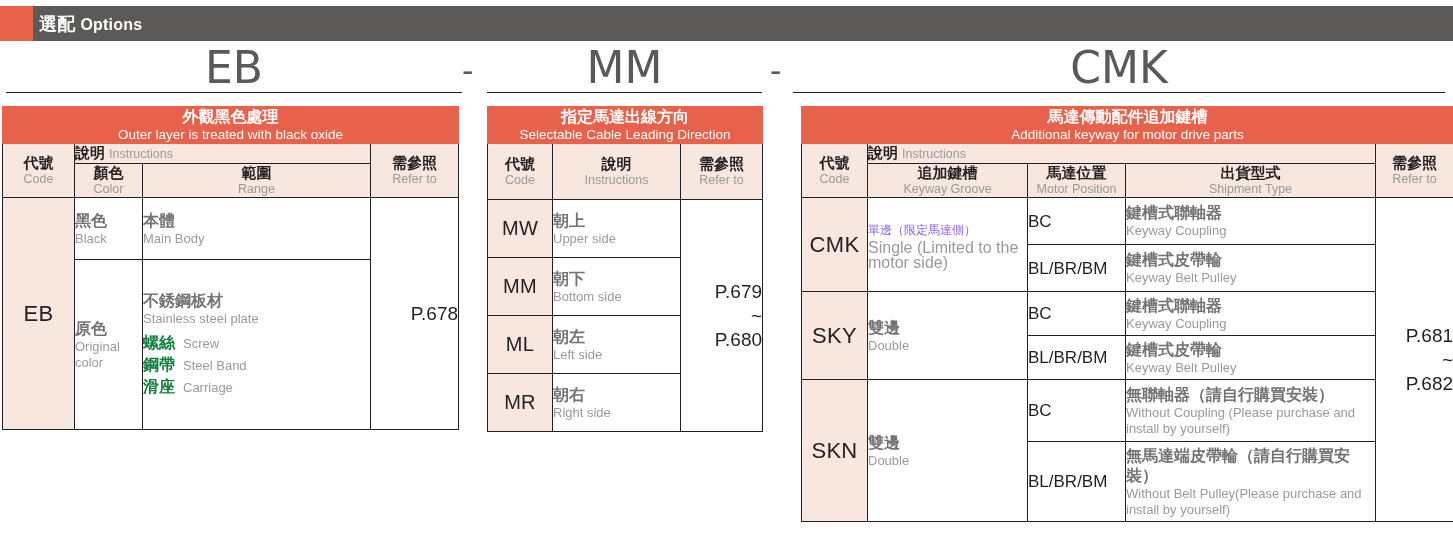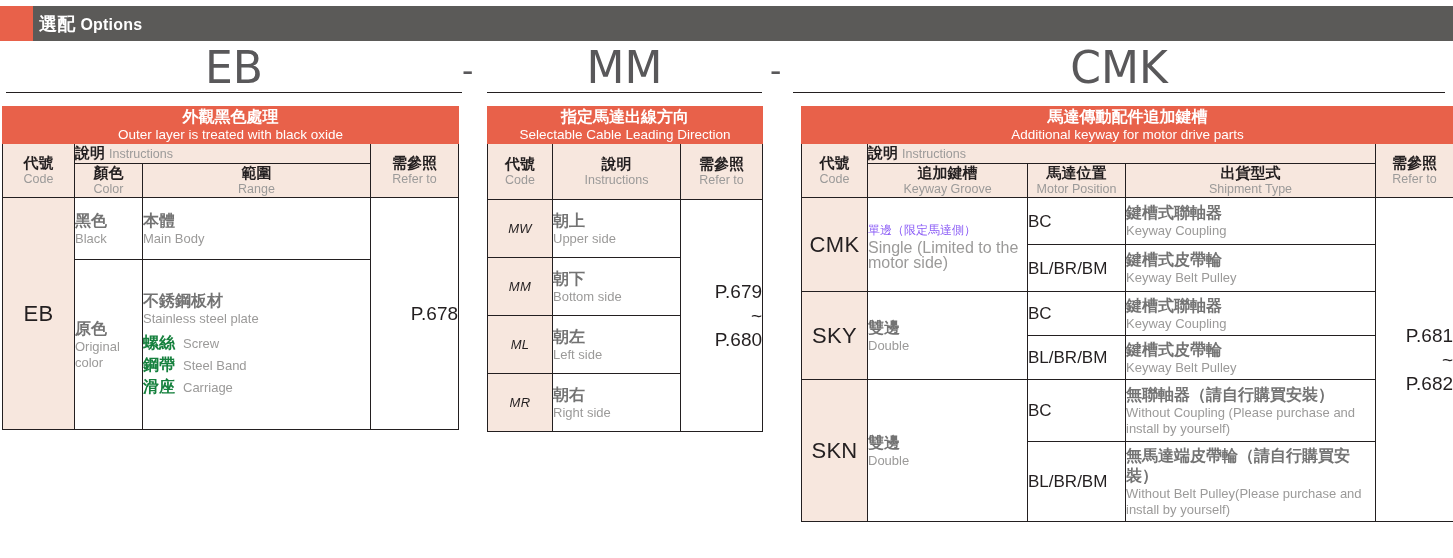--- a/index.html
+++ b/index.html
@@ -33,21 +33,21 @@
   .hdr-red{background:#e8614a !important;border:1px solid #e8614a !important;text-align:center;color:#fff;padding:6px 4px 7px;}
   .hdr-red .zh{display:block;font-size:16px;font-weight:700;line-height:19px;}
   .hdr-red .en{display:block;font-size:13.5px;font-weight:400;line-height:17px;}
   .hdr-beige{background:#f7e7de !important;text-align:center;padding:4px 3px;}
   .hdr-beige .zh{display:block;font-size:15px;font-weight:700;color:#231f20;line-height:18px;}
   .hdr-beige .en{display:block;font-size:12.5px;color:#9b9a99;line-height:15px;}
   .hdr-inline{background:#f7e7de !important;text-align:left;padding:3px;}
   .hdr-inline .zh{font-size:15px;font-weight:700;color:#231f20;}
   .hdr-inline .en{font-size:12.5px;color:#9b9a99;padding-left:4px;}
   .code-cell{background:#f7e7de !important;text-align:center;font-size:22px;color:#231f20;letter-spacing:.3px;}
-  .code-cell.sm{font-size:13px;font-style:italic;}
+  .code-cell.sm{font-size:20px;}
   .pg-cell{text-align:right;font-size:19px;color:#231f20;line-height:24px;}
   .cell{padding:7px 8px;}
   .zh-b{font-size:16px;font-weight:700;color:#737373;line-height:20px;display:block;}
   .en-g{font-size:13px;color:#9b9a99;line-height:16px;display:block;}
   .pair{display:block;line-height:20px;margin-top:1px;}
   .pair .zh{font-size:16px;font-weight:700;color:#15803d;}
   .pair .en{font-size:13px;color:#9b9a99;padding-left:8px;}
   .lbl-inline .zh{font-size:12px;font-weight:400;color:#8b5cf6;line-height:20px;}
   .lbl-inline .en{font-size:16px;color:#9b9a99;line-height:15px;display:block;}
   .mid{font-size:17px;color:#231f20;padding:6px 7px;line-height:21px;}

